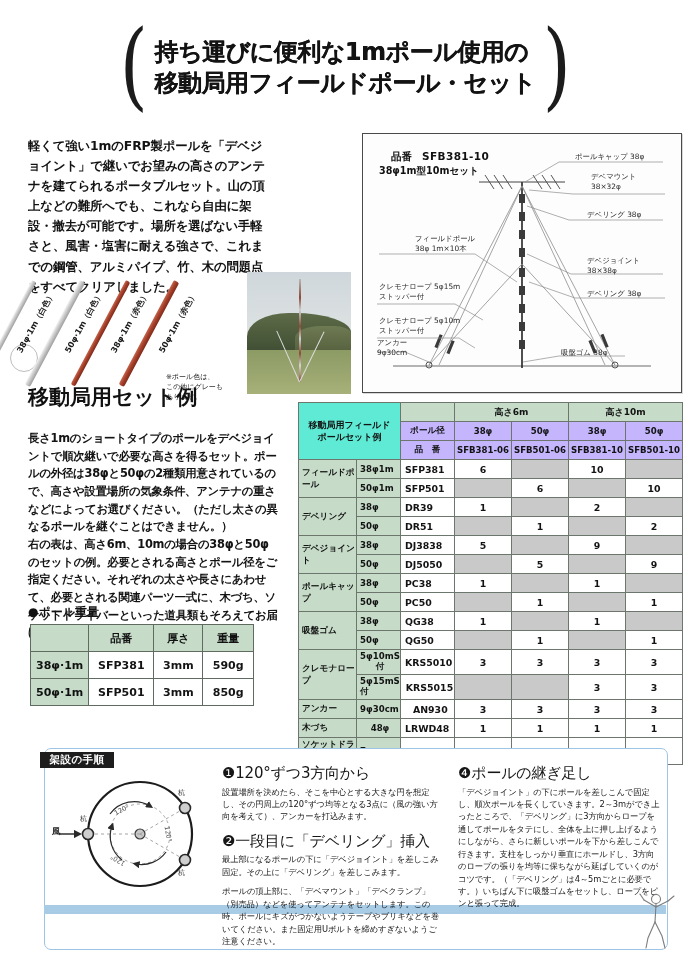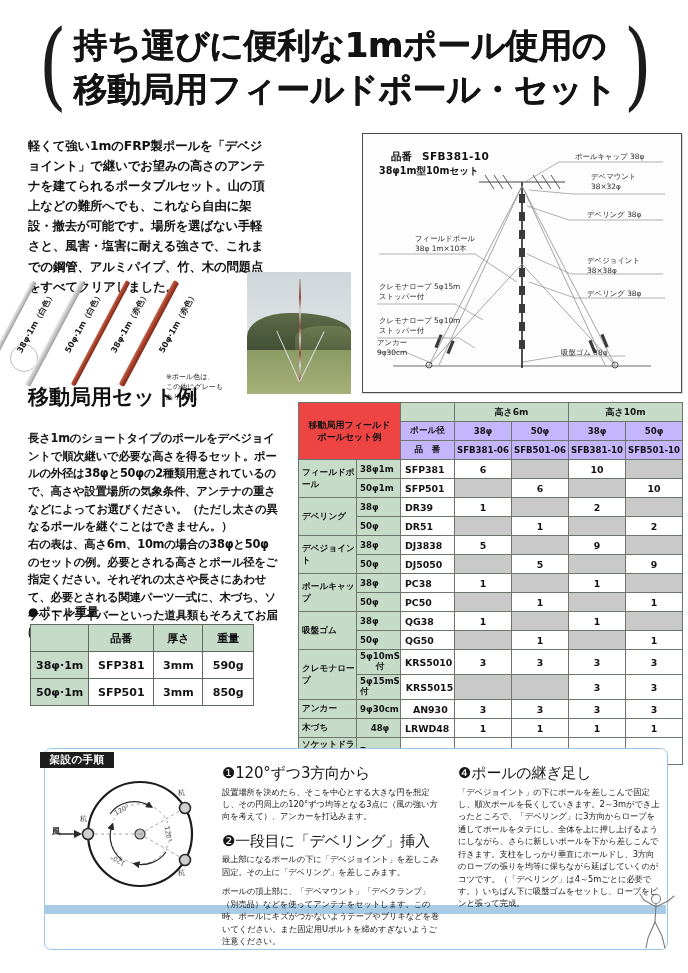--- a/index.html
+++ b/index.html
@@ -23,21 +23,21 @@
   .paren{
     font-family:"DejaVu Serif","Liberation Serif",serif;
     font-size:96px;line-height:0.8;color:#1c1c1c;font-weight:400;
     transform:scaleX(0.75);
     margin-top:-6px;
   }
   .title-lines{padding:0 2px;}
   .title-line{
     font-family:"DejaVu Sans","Liberation Sans",sans-serif;
     font-weight:bold;
-    font-size:34px;
+    font-size:24px;
     letter-spacing:-0.5px;
     line-height:1.28;
     color:#131313;
     white-space:nowrap;
     text-shadow:0.4px 0 0 #131313;
   }
 
   
   .intro{
     position:absolute;left:28px;top:136px;width:238px;
@@ -132,21 +132,21 @@
   }
   .main-table td{
     border:1px solid #6c766d;text-align:center;padding:1px 0;height:16px;
     color:#131313;
   }
   .main-table .hdr{background:#c6dcc9;}
   .main-table .rowhdr{background:#c6dcc9;text-align:left;padding-left:3px;font-size:8.6px;}
   .main-table .sub{background:#c4b5fd;font-size:8.6px;}
   .main-table .val{background:#ffffff;font-size:9.4px;}
   .main-table .blank{background:#c9c9c9;}
-  .main-table .corner{background:#ef4444;font-size:9px;text-align:center;line-height:1.35;}
+  .main-table .corner{background:#5eead4;font-size:9px;text-align:center;line-height:1.35;}
 
   
   .proc{
     position:absolute;left:44px;top:748px;width:622px;height:200px;
     background:#ffffff;border:1.5px solid #9dc4e4;border-radius:7px;
   }
   .proc-badge{
     position:absolute;left:40px;top:752px;width:74px;height:16px;
     background:#1d1d1d;color:#fff;font-size:10.5px;font-weight:bold;
     display:flex;align-items:center;justify-content:center;letter-spacing:0.5px;

